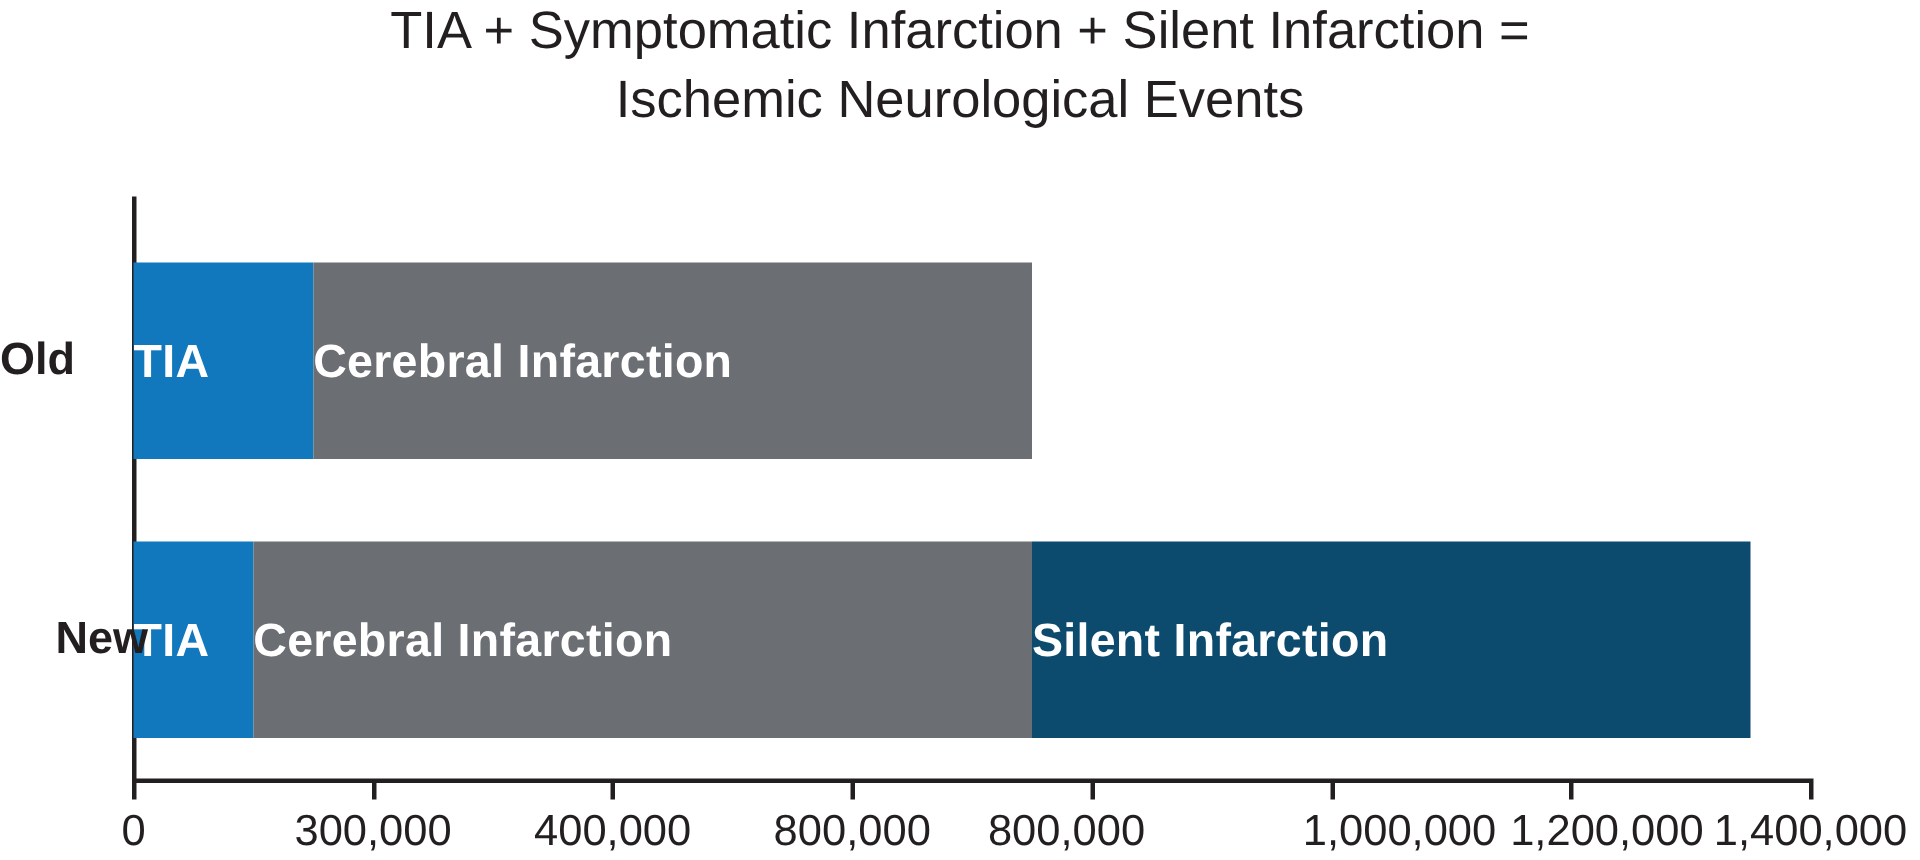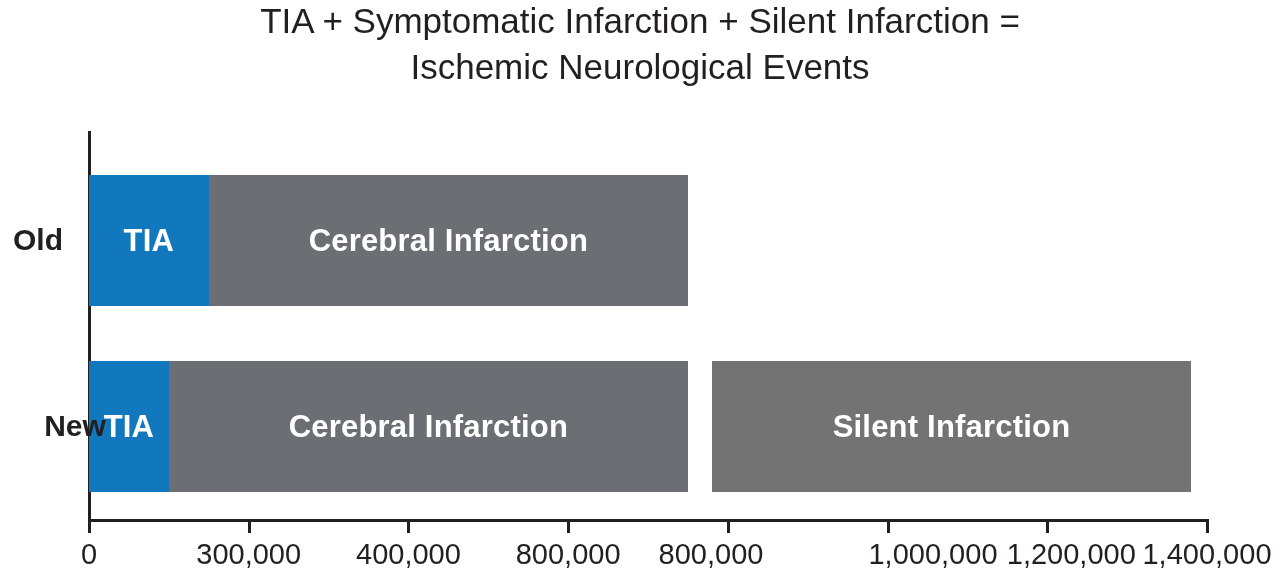--- a/index.html
+++ b/index.html
@@ -83,39 +83,38 @@
     position: absolute;
     left: 0;
     height: 131px;
   }
   .bar-segment {
     position: absolute;
     top: 0;
     height: 100%;
     display: flex;
     align-items: center;
-    justify-content: center;
     overflow: hidden;
   }
   .bar-segment-label {
     color: #ffffff;
     font-weight: bold;
     font-size: 31px;
     line-height: 34px;
     white-space: nowrap;
     letter-spacing: 0.2px;
   }
   .cat-label {
     position: absolute;
     right: 1204px; 
     font-size: 30px;
     font-weight: bold;
     color: #231f20;
     white-space: nowrap;
-    text-align: center;
+    text-align: left;
   }
 </style>
 </head>
 <body>
 
 <div id="chart-title">TIA + Symptomatic Infarction + Silent Infarction =
 Ischemic Neurological Events</div>
 
 <div id="plot-area">
 
@@ -152,21 +151,21 @@
           <span class="bar-segment-label">Cerebral Infarction</span>
         </div>
       </div>
       <div class="bar-row" style="top: 361px; height: 131px; width: 1280px;">
         <div class="bar-segment" style="left: 89px; width: 79.8571px; background: rgb(17, 120, 190);">
           <span class="bar-segment-label">TIA</span>
         </div>
         <div class="bar-segment" style="left: 168.857px; width: 519.071px; background: rgb(107, 110, 114);">
           <span class="bar-segment-label">Cerebral Infarction</span>
         </div>
-        <div class="bar-segment" style="left: 687.929px; width: 479.143px; background: #737373; margin-left: 24px;">
+        <div class="bar-segment" style="left: 687.929px; width: 479.143px; background: #0c4a6e;">
           <span class="bar-segment-label">Silent Infarction</span>
         </div>
       </div>
     </div>
   <div id="catlabels-layer">
       <div class="cat-label" style="top: 222.5px; left: 0px; right: auto; width: 76px;">Old</div>
       <div class="cat-label" style="top: 408.5px; left: 0px; right: auto; width: 76px; margin-left: 37px;">New</div>
     </div>
 
 </div>

